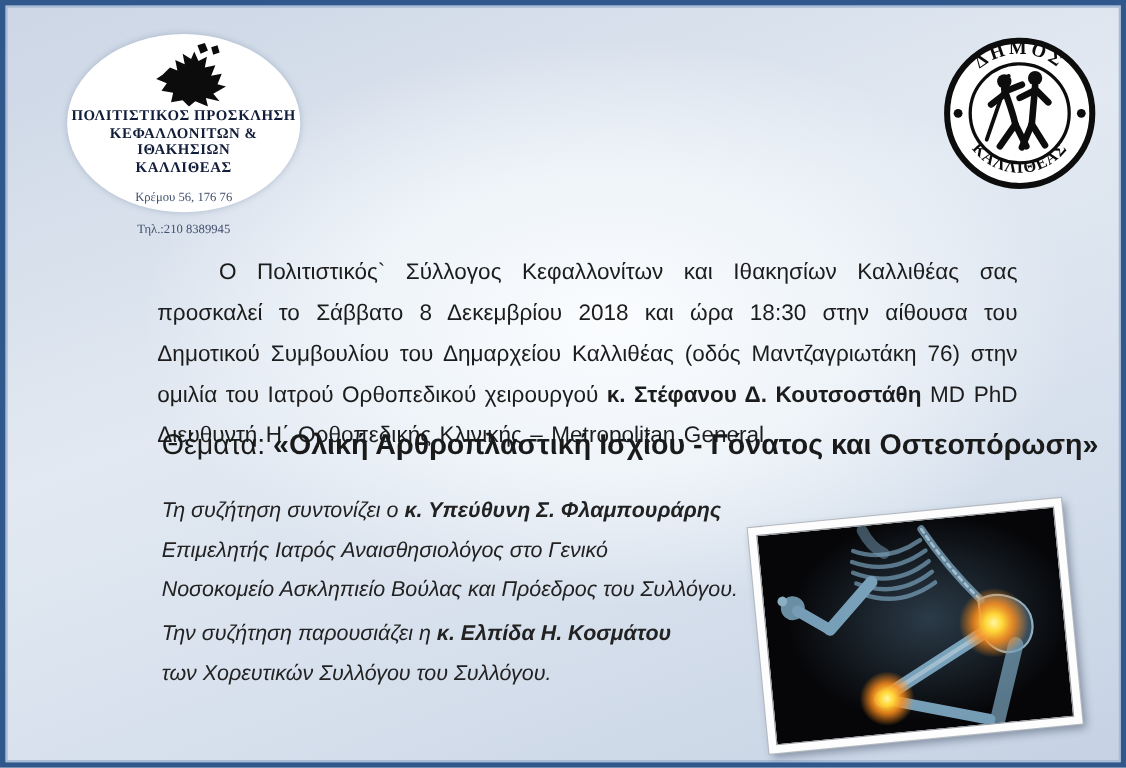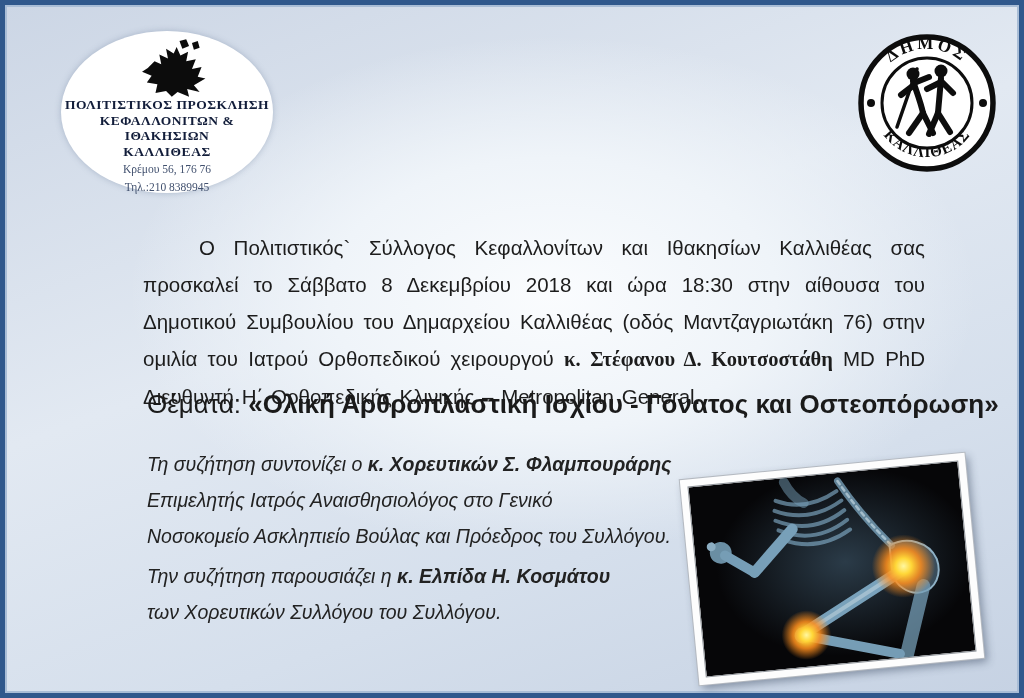--- a/index.html
+++ b/index.html
@@ -19,36 +19,36 @@
   .logo-left{
     position:absolute;left:56px;top:26px;width:212px;height:162px;
     background:#fff;border-radius:50%;
     box-shadow:0 0 6px rgba(90,110,140,.35);
     text-align:center;color:#1e2b4d;
   }
   .logo-left svg{display:block;margin:8px auto 0;}
   .logo-left .org{font-family:"Liberation Serif","DejaVu Serif",serif;font-weight:bold;
     font-size:13.5px;line-height:15.5px;letter-spacing:.5px;color:#121d3a;}
   .logo-left .addr{font-family:"Liberation Serif","DejaVu Serif",serif;
-    font-size:11.5px;line-height:13.5px;color:#41506e;margin-top:4px;}
+    font-size:11.5px;line-height:13.5px;color:#41506e;margin-top:15px;}
   
   .logo-right{position:absolute;right:22px;top:24px;width:140px;height:148px;}
   
   .title{
     position:absolute;left:0;right:0;top:150px;
     padding-left:162px;text-align:center;
     font-size:26px;font-weight:bold;letter-spacing:2px;color:#161616;
   }
   
   .intro{
     position:absolute;left:138px;top:203px;width:782px;
     font-size:20.5px;line-height:37px;color:#1c1c1c;
     text-align:justify;text-indent:56px;word-spacing:2px;
   }
-  .intro b{font-weight:bold;font-family:Liberation Serif, serif;}
+  .intro b{font-weight:bold;}
   .topics{
     position:absolute;left:142px;top:384px;width:800px;
     font-size:26px;color:#1a1a1a;white-space:nowrap;
   }
   .topics .t-label{font-weight:normal;}
   .topics .t-text{font-weight:bold;}
   .para-it{
     position:absolute;left:142px;width:600px;
     font-style:italic;font-size:19.5px;line-height:36px;color:#222;
   }
@@ -116,21 +116,21 @@
       </g>
     </svg>
   </div>
 
 
   <p class="intro"><span>Ο  Πολιτιστικός` Σύλλογος Κεφαλλονίτων και Ιθακησίων Καλλιθέας σας προσκαλεί το Σάββατο 8 Δεκεμβρίου 2018 και ώρα 18:30 στην αίθουσα του Δημοτικού Συμβουλίου του Δημαρχείου Καλλιθέας (οδός Μαντζαγριωτάκη 76) στην ομιλία του Ιατρού Ορθοπεδικού χειρουργού </span><b>κ. Στέφανου Δ. Κουτσοστάθη</b><span> MD PhD Διευθυντή Η΄ Ορθοπεδικής Κλινικής – Metropolitan General.</span></p>
 
   <div class="topics"><span class="t-label">Θέματα: </span><span class="t-text">«Ολική Αρθροπλαστική Ισχίου  - Γόνατος και  Οστεοπόρωση»</span></div>
 
   <div class="para-it moderator">
-    <div><span>Τη συζήτηση συντονίζει ο </span><b>κ. Χορευτικών Σ. Φλαμπουράρης</b></div>
+    <div><span>Τη συζήτηση συντονίζει ο </span><b>κ. Υπεύθυνη Σ. Φλαμπουράρης</b></div>
     <div>Επιμελητής Ιατρός Αναισθησιολόγος στο Γενικό</div>
     <div>Νοσοκομείο Ασκληπιείο Βούλας και Πρόεδρος του Συλλόγου.</div>
   </div>
 
   <div class="para-it presenter">
     <div><span>Την συζήτηση παρουσιάζει η </span><b>κ. Ελπίδα Η. Κοσμάτου</b></div>
     <div>των Χορευτικών  Συλλόγου του Συλλόγου.</div>
   </div>
 
   <div class="photo">

